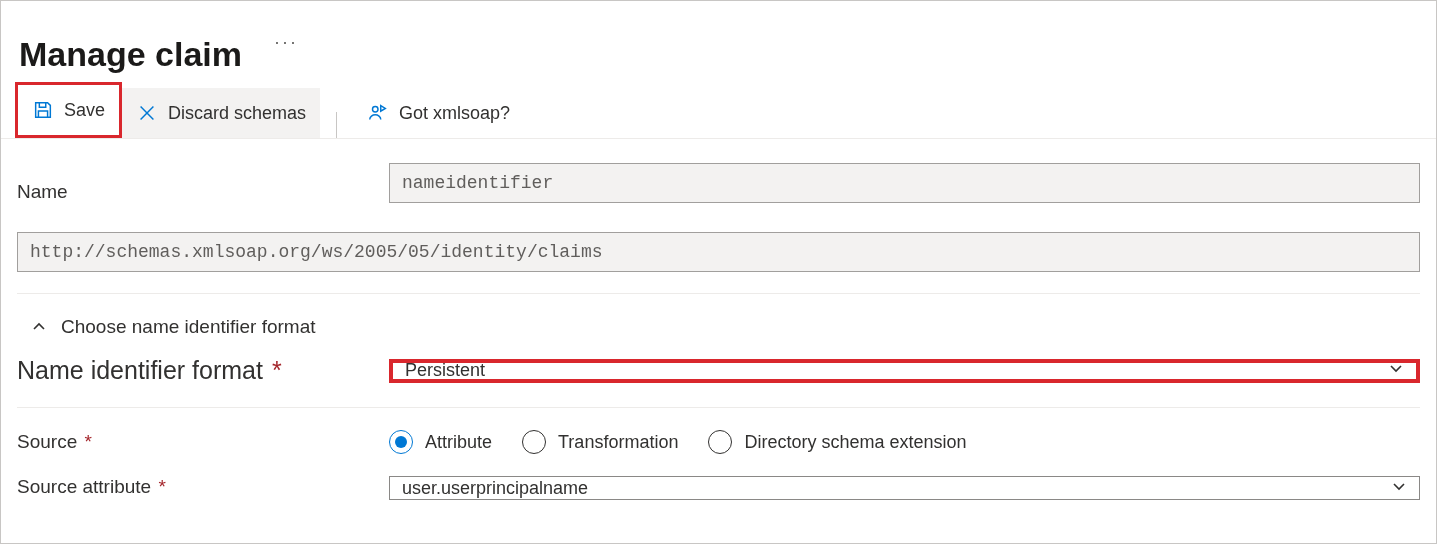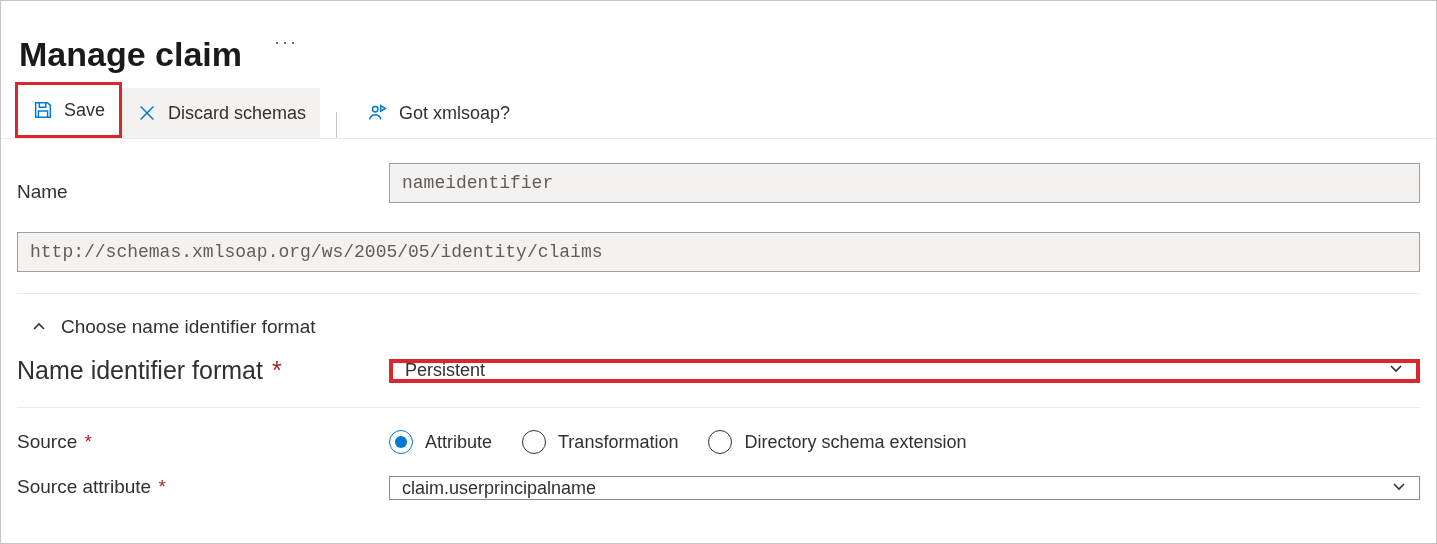--- a/index.html
+++ b/index.html
@@ -134,21 +134,21 @@
         <span>Directory schema extension</span>
       </div>
     </div>
   </div>
 
   <div class="row-attr">
     <div class="label">
       <span>Source attribute</span><span class="req"> *</span>
     </div>
     <div class="select">
-      <span>claim.userprincipalname</span>
+      <span>user.userprincipalname</span>
       <span class="chev">
         <svg viewBox="0 0 16 16" fill="none" stroke="#323130" stroke-width="1.6">
               <path d="M3 6l5 5 5-5"></path>
             </svg>
       </span>
     </div>
   </div>
 
 </div>
 

